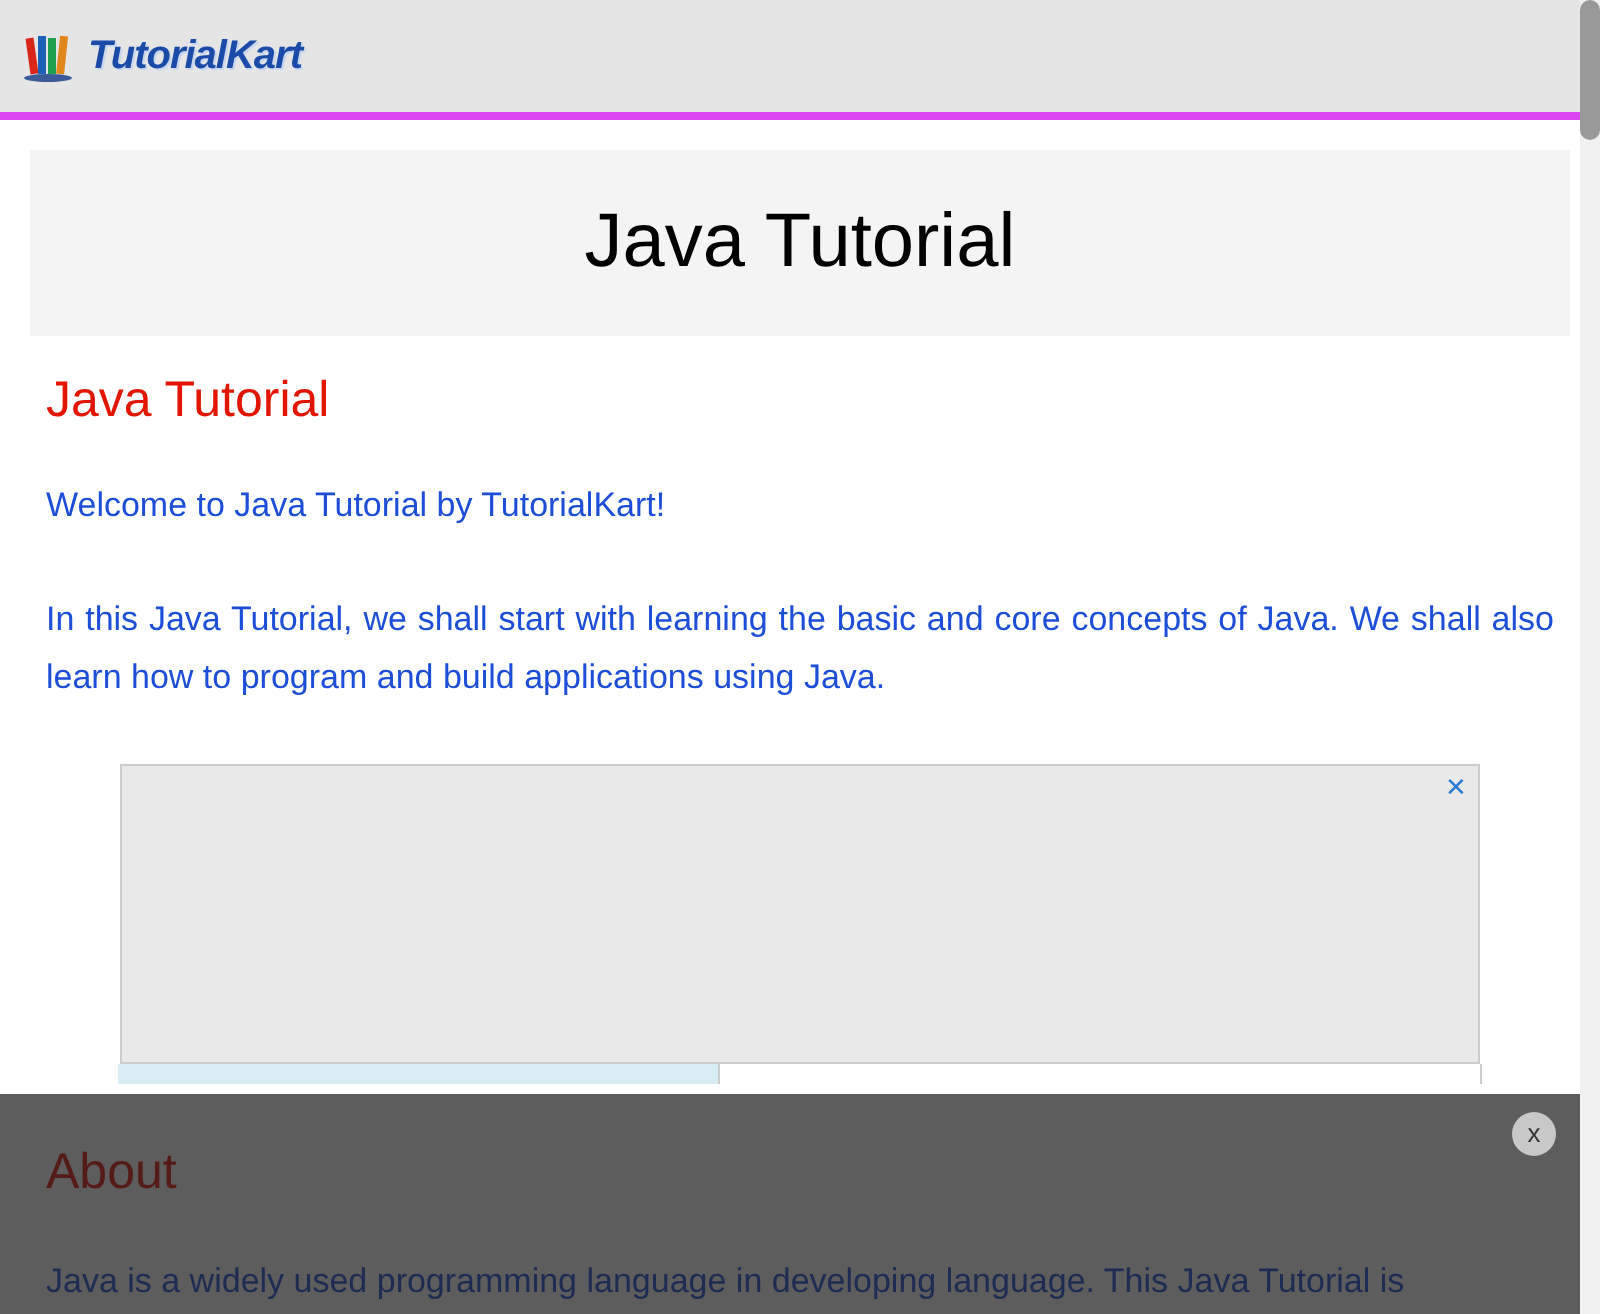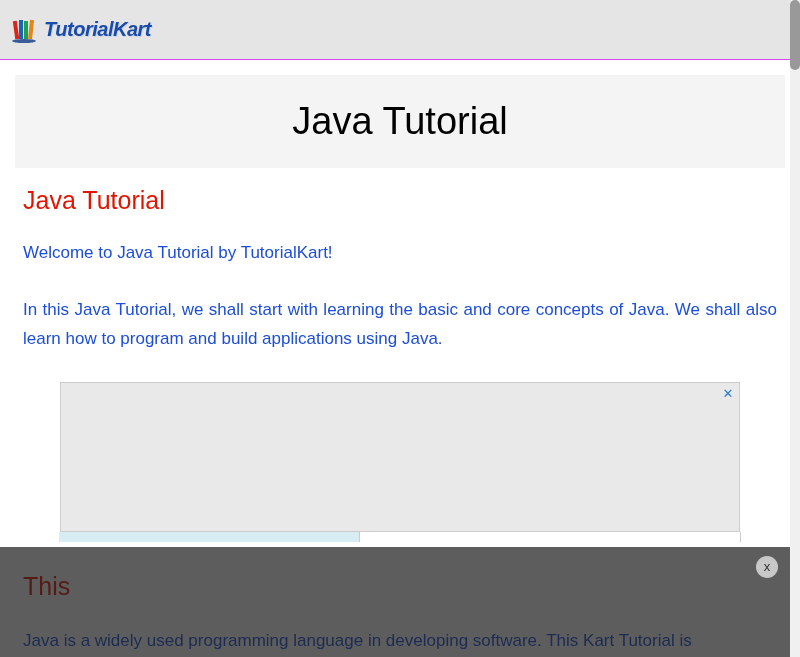--- a/index.html
+++ b/index.html
@@ -17,21 +17,21 @@
       height: 657px;
       position: relative;
       overflow: hidden;
     }
     .header-bar {
       background: #e5e5e5;
       height: 60px;
       display: flex;
       align-items: center;
       padding: 0 10px;
-      border-bottom: 1px solid #d946ef;
+      border-bottom: 4px solid #d946ef;
     }
     .logo-area {
       display: flex;
       align-items: center;
       gap: 4px;
     }
     .logo-icon {
       width: 30px;
       height: 30px;
     }
@@ -198,23 +198,23 @@
     <p class="body-text">In this Java Tutorial, we shall start with learning the basic and core concepts of Java. We shall also learn how to program and build applications using Java.</p>
 
     <div class="ad-box">
       <span class="ad-close">✕</span>
     </div>
     <div class="below-ad-shadow">
       <div class="below-ad-left"></div>
       <div class="below-ad-right"></div>
     </div>
 
-    <h2 class="about-heading">This</h2>
-
-    <p class="body-text">Java is a widely used programming language in developing software. This Kart Tutorial is</p>
+    <h2 class="about-heading">About</h2>
+
+    <p class="body-text">Java is a widely used programming language in developing language. This Java Tutorial is</p>
   </div>
 
   <div class="overlay-dark"></div>
   <div class="overlay-close-btn">x</div>
 
   <div class="scrollbar-track">
     <div class="scrollbar-thumb"></div>
   </div>
 </div>
 

